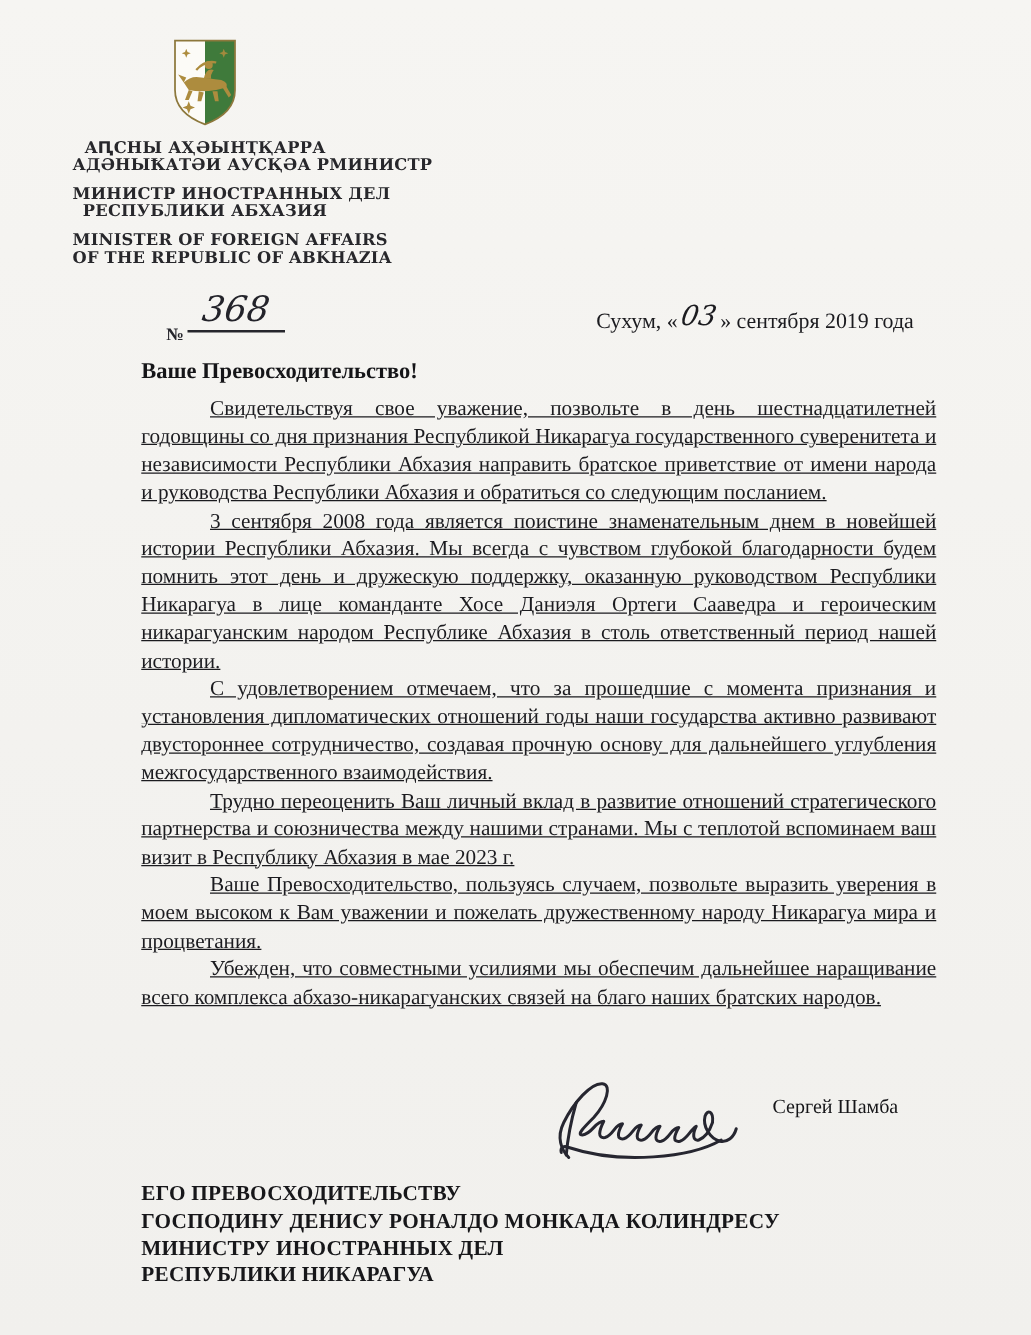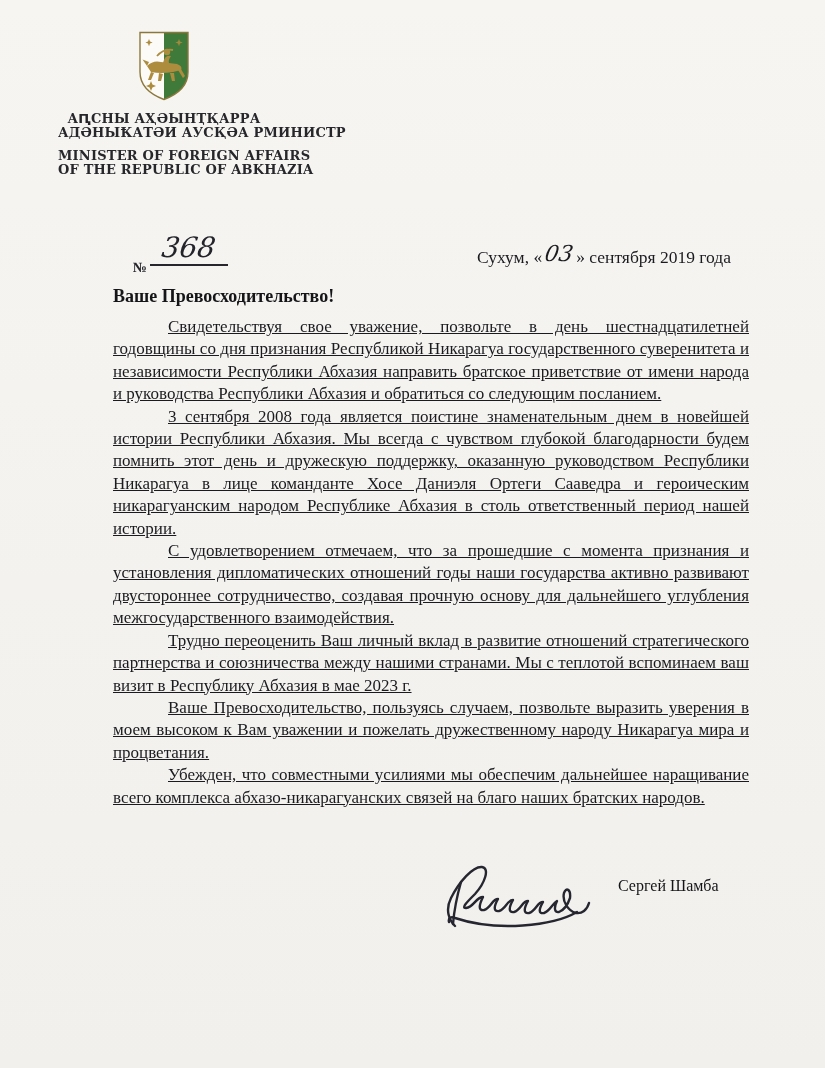--- a/index.html
+++ b/index.html
@@ -118,20 +118,24 @@
         </g>
       </g>
       <path d="M3,2.5 H51 V42 Q51 60.5 27 69.5 Q3 60.5 3 42 Z" fill="none" stroke="#8d783c" stroke-width="1.4"></path>
     </svg>
 
     <div class="lh-group">
       <div class="lh-line">АԤСНЫ АҲӘЫНҬҚАРРА</div>
       <div class="lh-line">АДӘНЫҞАТӘИ АУСҚӘА РМИНИСТР</div>
     </div>
     <div class="lh-group">
+      <div class="lh-line">МИНИСТР ИНОСТРАННЫХ ДЕЛ</div>
+      <div class="lh-line">РЕСПУБЛИКИ АБХАЗИЯ</div>
+    </div>
+    <div class="lh-group">
       <div class="lh-line">MINISTER OF FOREIGN AFFAIRS</div>
       <div class="lh-line">OF THE REPUBLIC OF ABKHAZIA</div>
     </div>
   </div>
 
   <div class="refline">
     <span class="ref-symbol">№</span><span class="ref-underline"><span class="ref-number">368</span></span>
   </div>
 
   <div class="dateline">
@@ -151,14 +155,20 @@
 
   <svg class="sig-scribble" viewBox="0 0 180 85" width="180" height="85" aria-hidden="true">
     <g fill="none" stroke="#262630" stroke-width="2.4" stroke-linecap="round" stroke-linejoin="round">
       <path d="M30,70 C24,64 20,54 26,42 C34,26 48,10 57,11 C65,12 60,27 50,38 C42,46 36,52 41,52 C49,51 51,41 58,41 C54,49 53,55 59,54 C66,52 67,43 73,43 C69,50 68,56 74,55 C81,53 82,44 88,44 C84,51 83,57 89,56 C96,54 97,45 103,45 C99,52 98,58 104,57 C111,55 112,46 118,46 C114,53 113,58 119,57 C125,55 127,48 132,45 C129,51 129,57 134,56 C139,54 143,48 145,42 C146,33 141,31 139,37 C137,45 143,55 151,57 C157,58 162,54 164,47"></path>
       <path d="M152,56 C128,70 72,76 30,62 C26,60 23,62 24,66"></path>
       <path d="M36,26 C32,40 29,56 28,68"></path>
     </g>
   </svg>
   <div class="sig-name">Сергей Шамба</div>
 
+  <div class="addressee">
+    <div>ЕГО ПРЕВОСХОДИТЕЛЬСТВУ</div>
+    <div>ГОСПОДИНУ ДЕНИСУ РОНАЛДО МОНКАДА КОЛИНДРЕСУ</div>
+    <div>МИНИСТРУ ИНОСТРАННЫХ ДЕЛ</div>
+    <div>РЕСПУБЛИКИ НИКАРАГУА</div>
+  </div>
 
 </div>
 
 </body></html>

